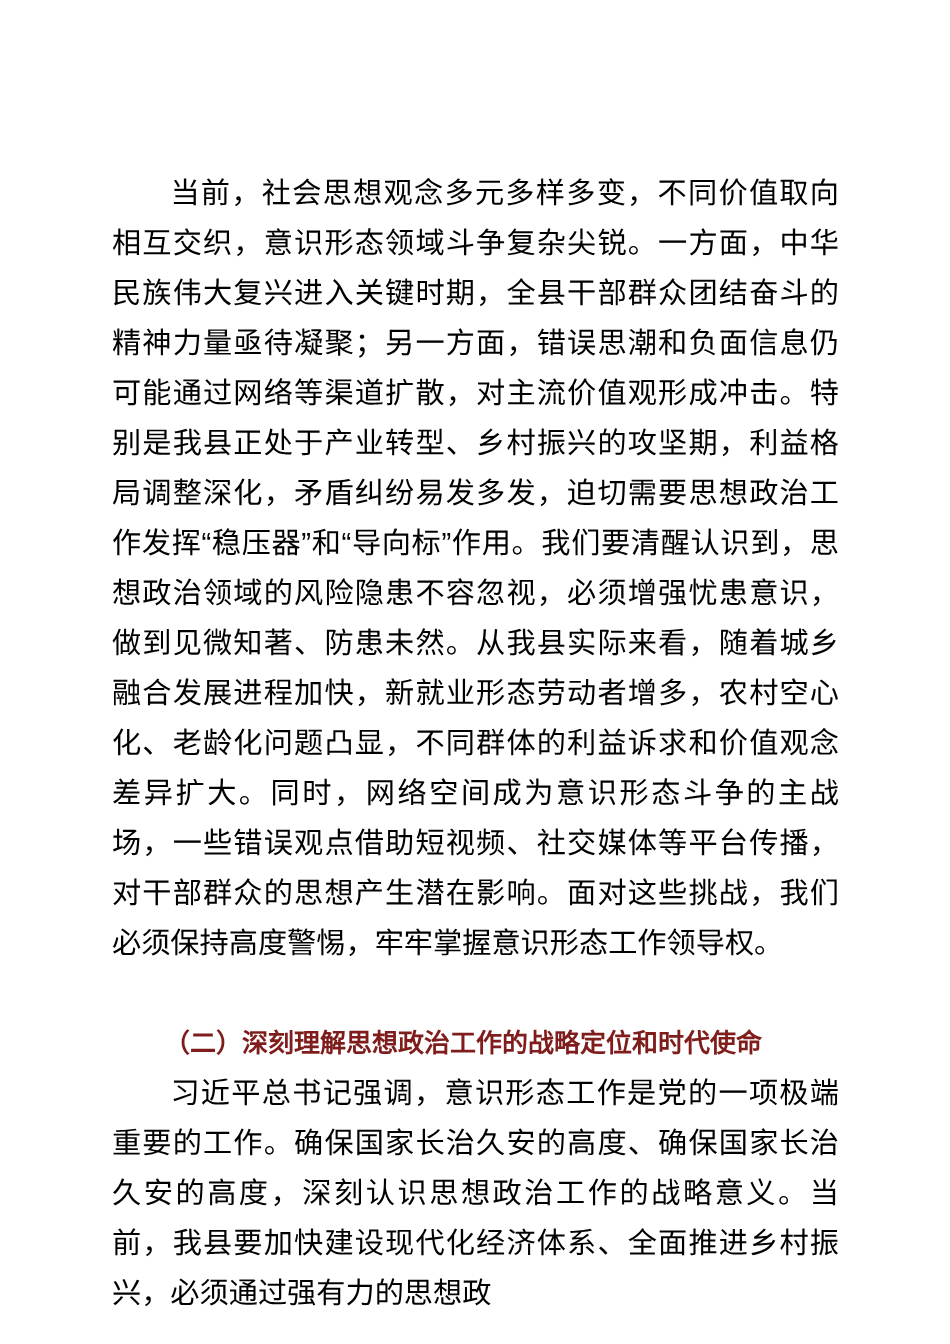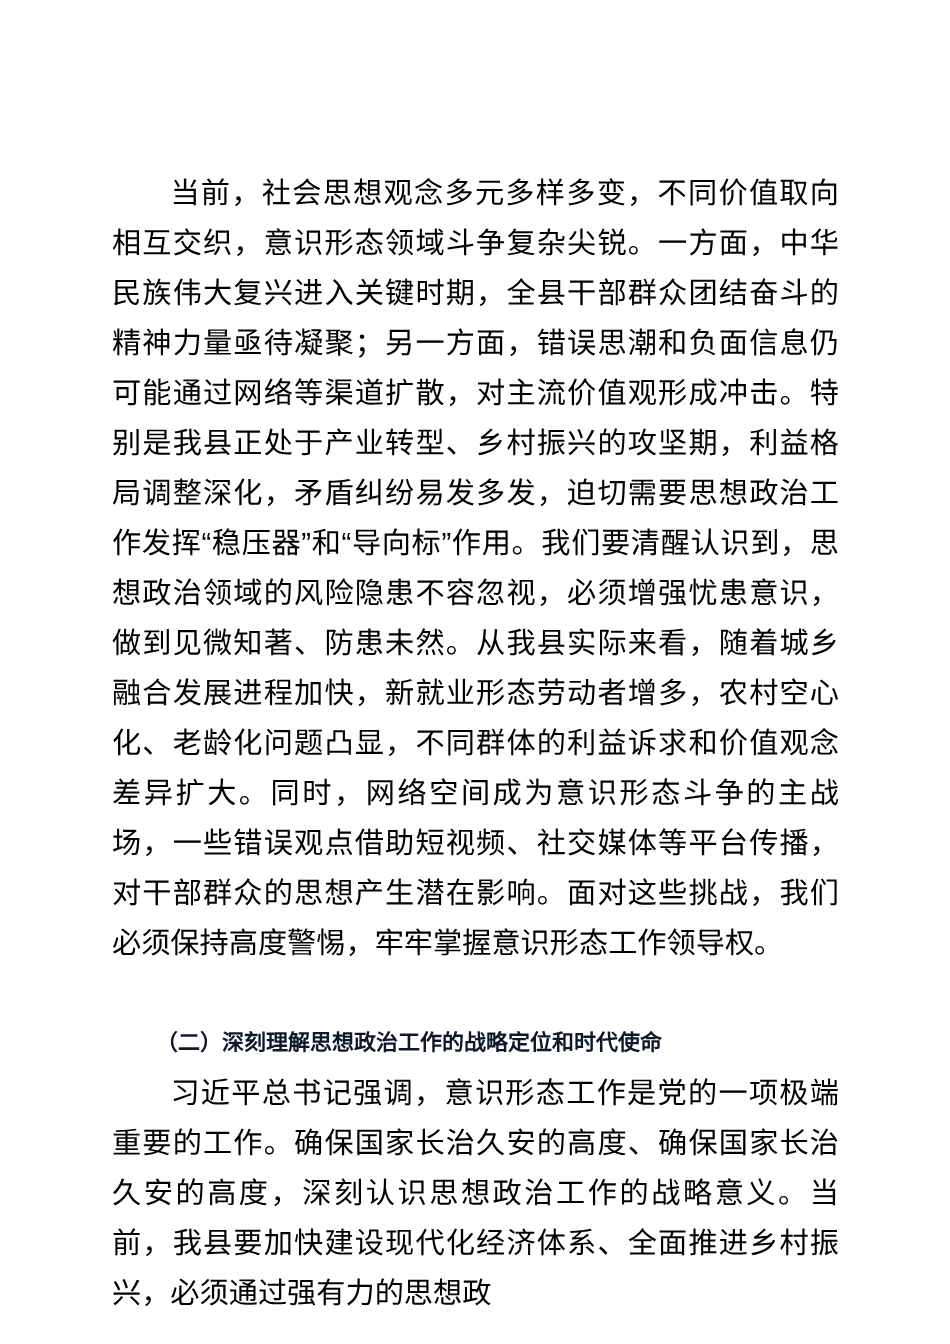--- a/index.html
+++ b/index.html
@@ -38,23 +38,23 @@
     margin: 0 0 0 0;
     letter-spacing: 0;
     font-weight: 400;
     word-break: break-all;
     -webkit-font-smoothing: antialiased;
   }
 
   
   .heading {
     font-family: "Liberation Sans", "DejaVu Sans", sans-serif;
-    font-size: 22px;
+    font-size: 26px;
     line-height: 50px;
-    color: #0f172a;
+    color: #7f1d1d;
     font-weight: 700;
     text-indent: 2em;
     text-align: left;
     margin: 0;
     white-space: nowrap;
   }
 
   .gap-before-heading { height: 50px; }
 
 </style>

